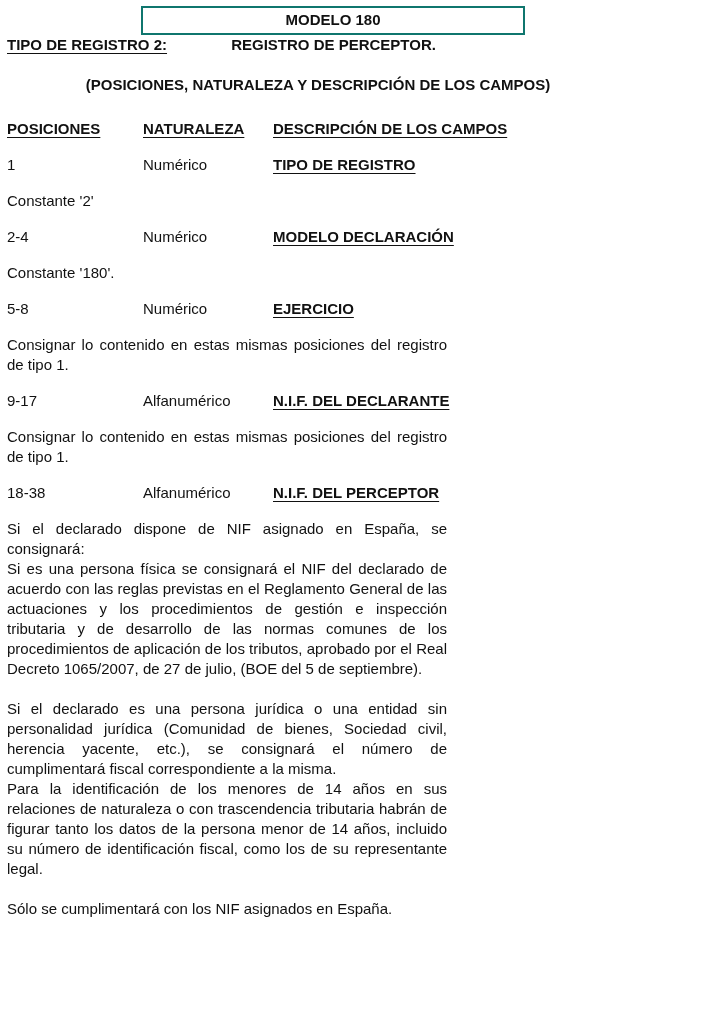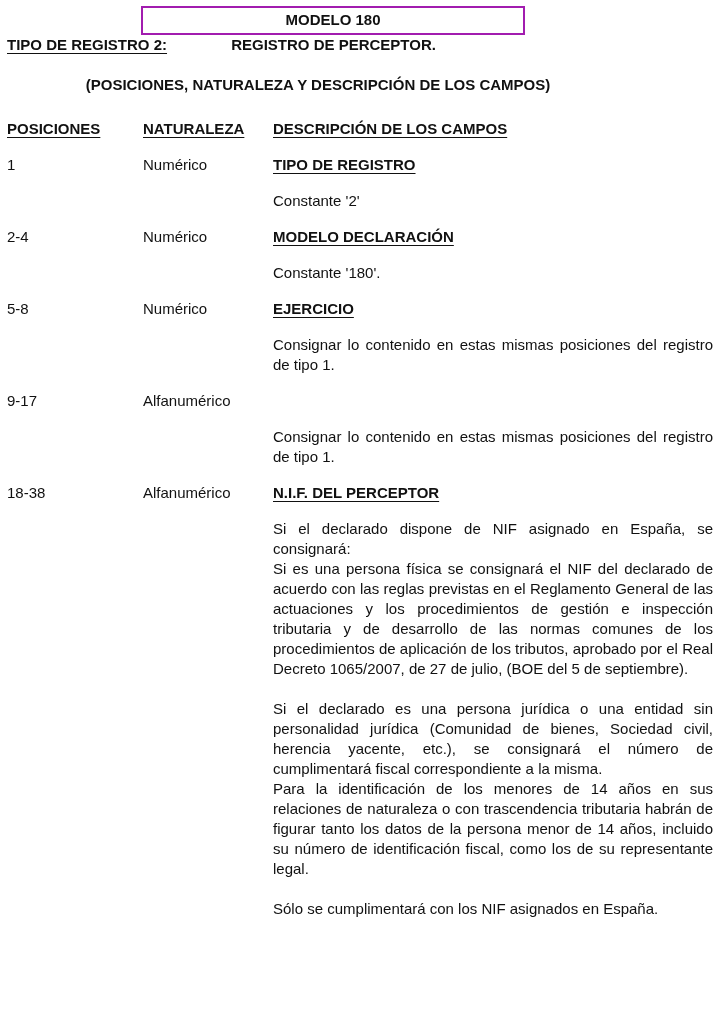--- a/index.html
+++ b/index.html
@@ -16,21 +16,21 @@
     font-family: "Liberation Sans", "DejaVu Sans", sans-serif;
     font-size: 15px;
     line-height: 20px;
     padding: 6px 7px;
     box-sizing: border-box;
     overflow: hidden;
   }
   .title-box {
     margin-left: 134px;
     width: 384px;
-    border: 2px solid #a21caf;
+    border: 2px solid #0f766e;
     box-sizing: border-box;
     text-align: center;
     font-weight: 700;
     padding: 2px 0 3px 0;
   }
   .record-type-row {
     font-weight: 700;
     white-space: nowrap;
   }
   .record-type-label {
@@ -61,21 +61,20 @@
     grid-template-columns: 136px 130px 1fr;
     margin-top: 16px;
   }
   .field-title {
     font-weight: 700;
     text-decoration: underline;
     text-underline-offset: 3px;
     justify-self: start;
   }
   .desc {
-    margin-left: 266px;
     width: 440px;
     margin-top: 16px;
   }
   .desc .group { margin-top: 20px; }
   .desc .group:first-child { margin-top: 0; }
   .desc p {
     margin: 0;
     text-align: justify;
   }
 </style>
@@ -130,20 +129,21 @@
   </div>
   <div class="desc">
     <div class="group">
       <p>Consignar lo contenido en estas mismas posiciones del registro de tipo 1.</p>
     </div>
   </div>
 
   <div class="field-row">
     <span>9-17</span>
     <span>Alfanumérico</span>
+    <span class="field-title">N.I.F. DEL DECLARANTE</span>
   </div>
   <div class="desc">
     <div class="group">
       <p>Consignar lo contenido en estas mismas posiciones del registro de tipo 1.</p>
     </div>
   </div>
 
   <div class="field-row">
     <span>18-38</span>
     <span>Alfanumérico</span>

